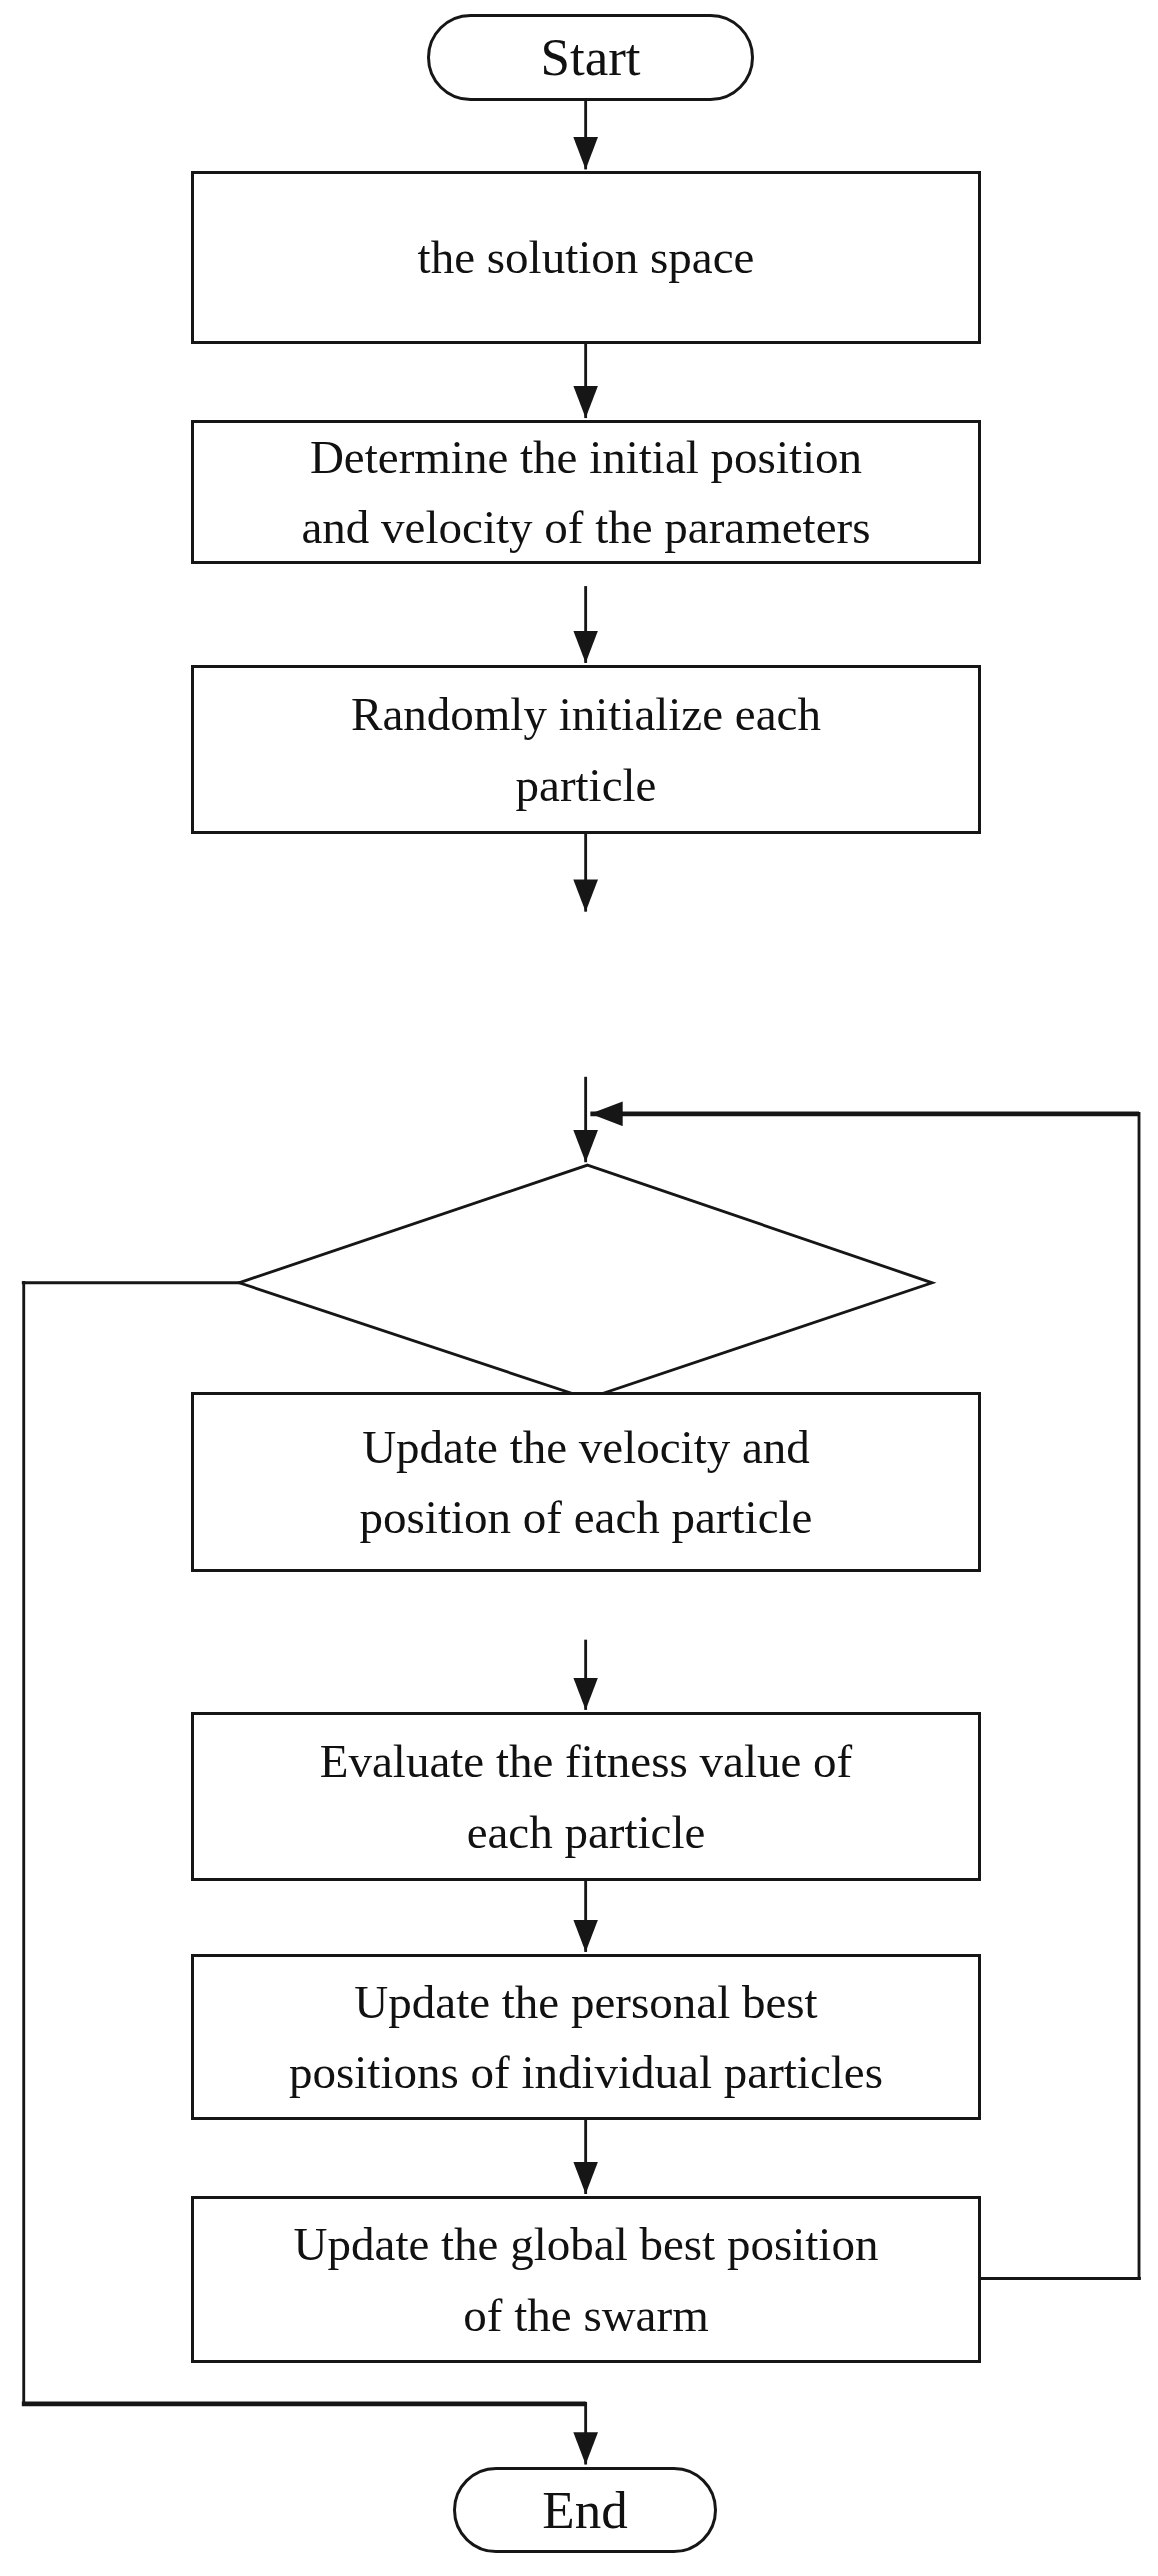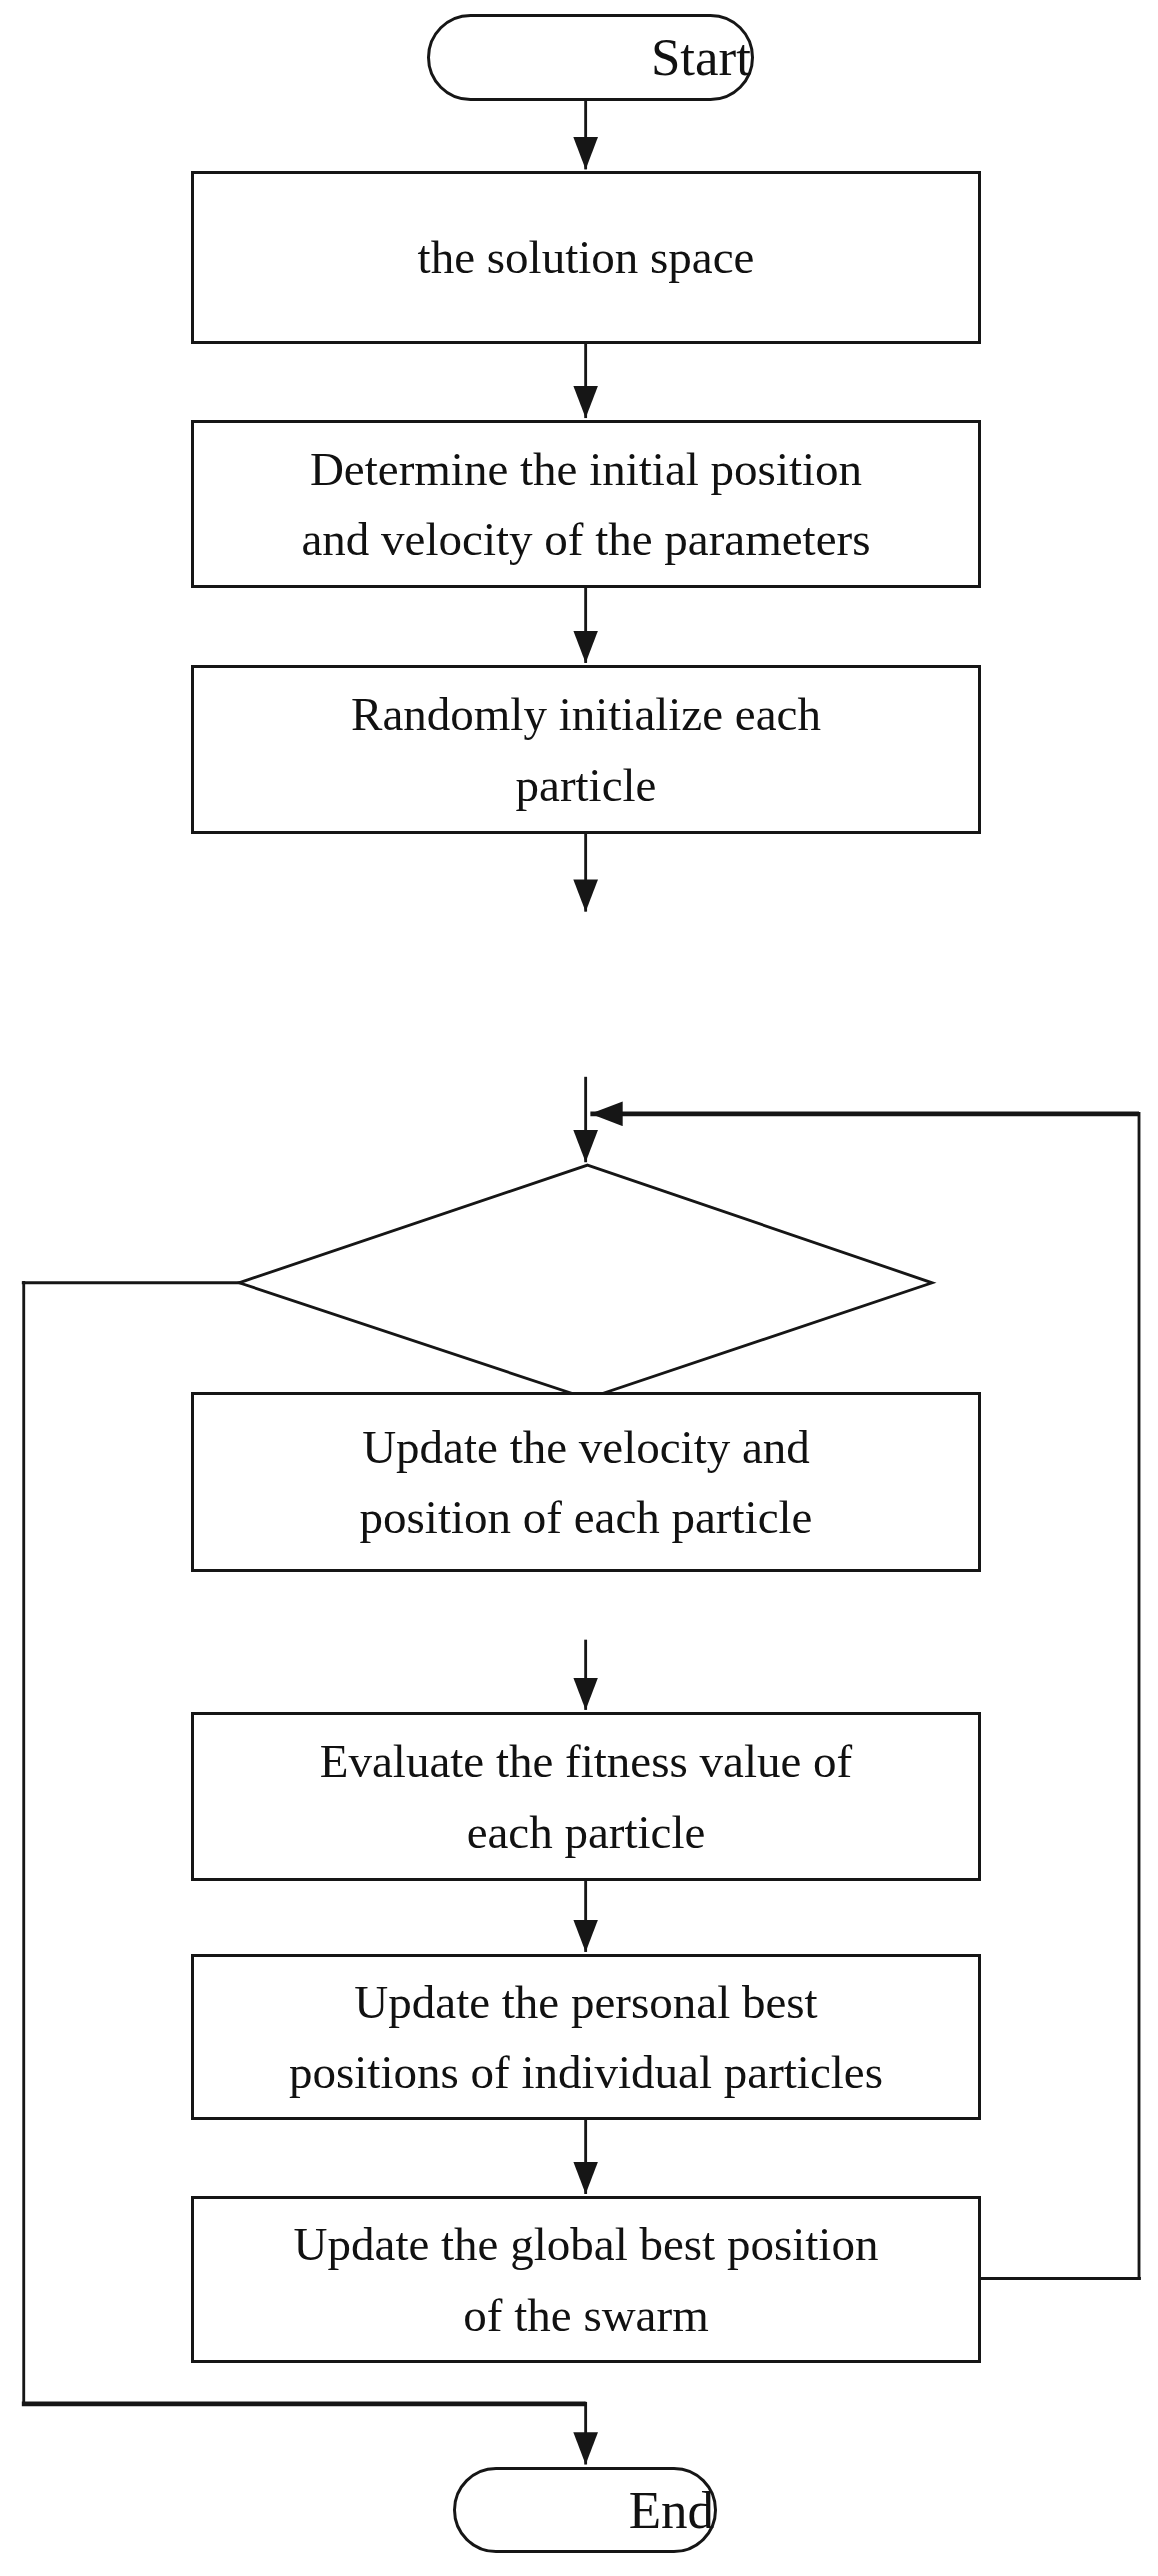--- a/index.html
+++ b/index.html
@@ -26,21 +26,20 @@
   }
   .process{
     left:191px;
     width:790px;
     font-size:47px;
     line-height:1.5;
   }
   .terminator{
     font-size:53px;
     line-height:1;
-    align-items:flex-end;
   }
   .terminator.start{left:427px;top:14.2px;width:327px;height:87px;border-radius:44px;}
   .terminator.end{left:453px;top:2467px;width:264px;height:86px;border-radius:45px;}
   .decision-label{
     position:absolute;
     left:323px;
     top:1204px;
     width:532px;
     height:158px;
     display:flex;
@@ -89,21 +88,21 @@
   </svg>
 
   <div class="node terminator start">
     <span>Start</span>
   </div>
 
   <div class="node process" style="top:171px;height:173px">
     <span>the solution space</span>
   </div>
 
-  <div class="node process" style="top:420px;height:168px">
+  <div class="node process" style="top:420px;height:144px">
     <span>Determine the initial position</span>
     <span>and velocity of the parameters</span>
   </div>
 
   <div class="node process" style="top:665px;height:169px">
     <span>Randomly initialize each</span>
     <span>particle</span>
   </div>
 
 

